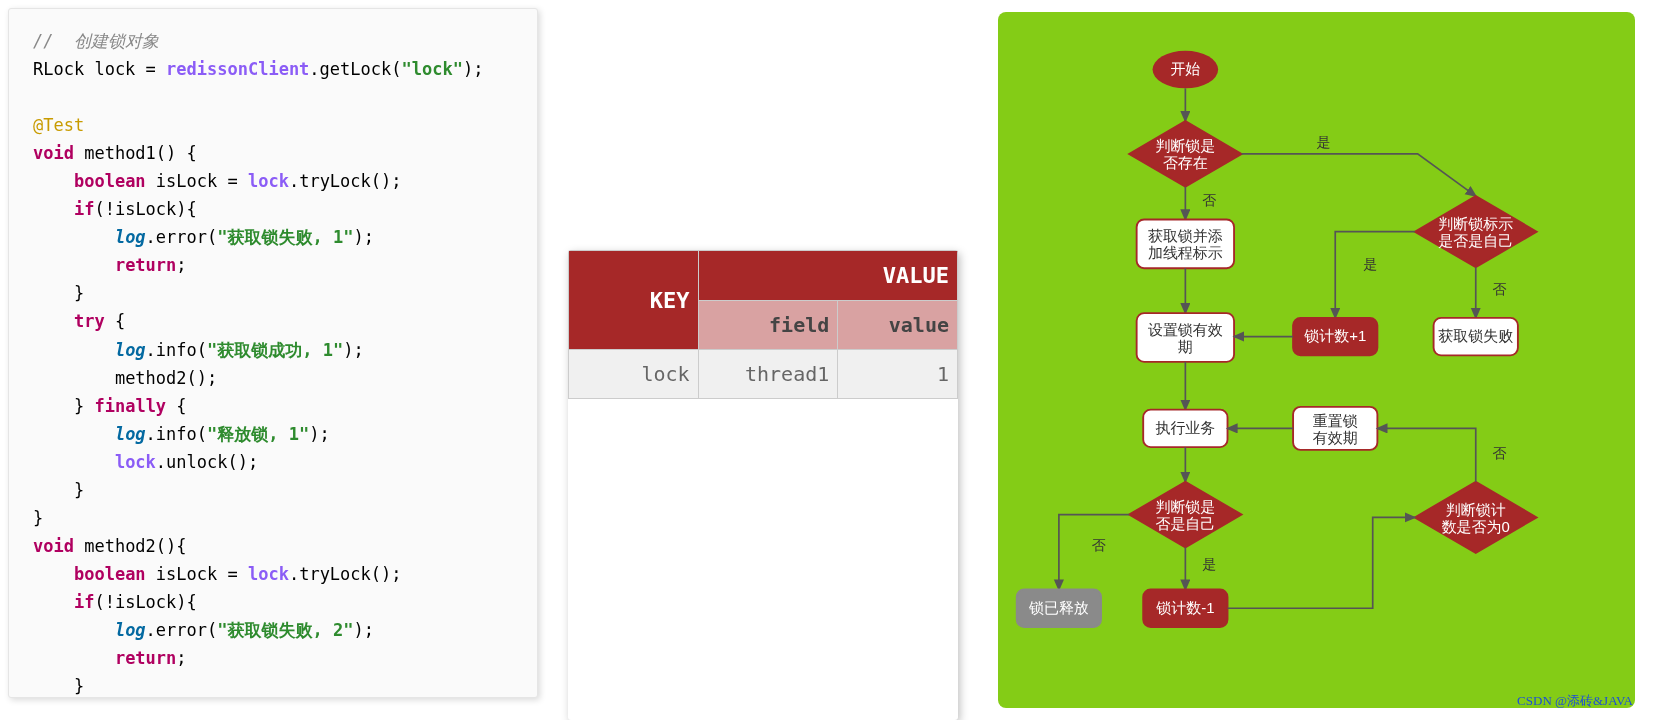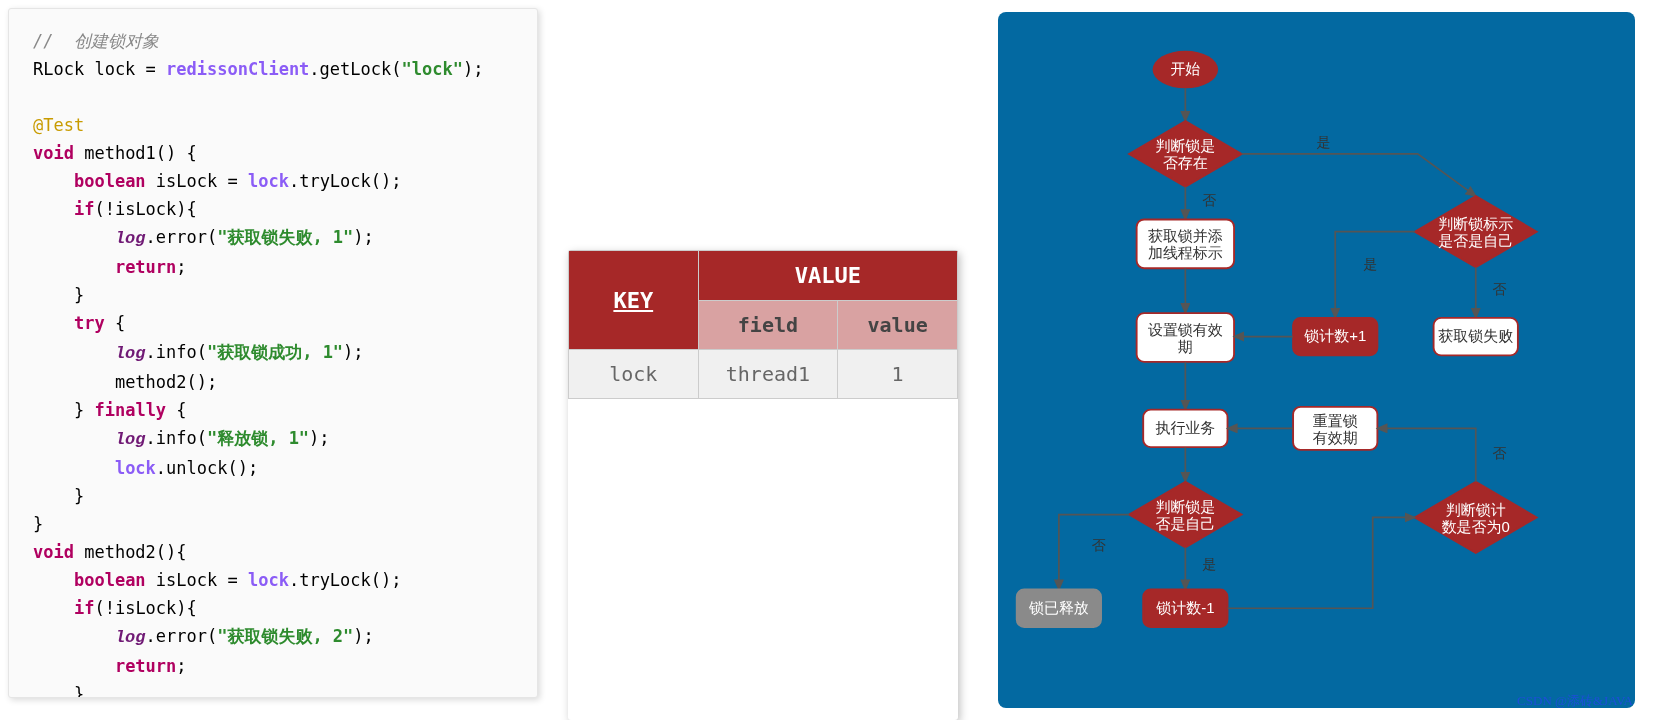--- a/index.html
+++ b/index.html
@@ -27,46 +27,46 @@
     overflow: hidden;
     margin: 8px 0  0 8px;
     border-radius: 3px;
   }
   .c  { color:#888; font-style:italic;text-align:center; }
   .t  { color:#000;text-align:right; }
   .kw { color:#b00060; font-weight:bold; }
   .id { color:#8b5cf6; font-weight:bold; }
   .s  { color:#2e8b2e; font-weight:bold; }
   .an { color:#c89b00;text-align:center; }
-  .lg { color:#701a75; font-style:italic; font-weight:bold;font-family:Liberation Mono, monospace;}
+  .lg { color:#0369a1; font-style:italic; font-weight:bold;}
 
   
   .table-panel {
     width: 390px;
     margin-left: 30px;
     margin-top: 250px;
     box-shadow: 2px 3px 8px rgba(0,0,0,.25);
     border-radius: 3px;
     overflow: hidden;
     font-family: "Menlo","Consolas",monospace;
   }
   .table-panel table { width:100%; border-collapse: collapse; text-align: center; }
-  .table-panel th, .table-panel td { border:1px solid #ccc; padding:12px 8px; }
-  .th-key   { background:#a62828; color:#fff; font-weight:bold; font-size:22px; width:130px;text-decoration:underline;}
+  .table-panel th, .table-panel td { border:1px solid #ccc; padding:12px 8px;text-align:right; }
+  .th-key   { background:#a62828; color:#fff; font-weight:bold; font-size:22px; width:130px;}
   .th-value { background:#a62828; color:#fff; font-weight:bold; font-size:22px; }
   .sub-field{ background:#d9a2a2; color:#444; font-size:20px; width:140px;}
   .sub-value{ background:#d9a2a2; color:#444; font-size:20px; width:120px;}
   .cell     { background:#f0f0f0; color:#666; font-size:20px; padding:18px 8px;}
 
   
   .flow-panel {
     flex: 1;
     position: relative;
     margin: 12px 20px 12px 40px;
-    background:#0369a1;
+    background:#84cc16;
     border-radius: 8px;
   }
   .flow-panel svg { width:100%; height:100%; }
   .node-rect   { fill:#fff; stroke:#a62828; stroke-width:2; rx:8; ry:8; }
   .node-red    { fill:#a62828; stroke:#a62828; stroke-width:2; rx:8; ry:8; }
   .node-gray   { fill:#8a8a8a; stroke:#8a8a8a; stroke-width:2; rx:8; ry:8; }
   .diamond-red { fill:#a62828; stroke:#a62828; stroke-width:2; }
   .start-ellipse { fill:#a62828; }
   .txt   { font-size:16px; fill:#333; text-anchor:middle; dominant-baseline:middle; font-family: "Microsoft YaHei","PingFang SC",sans-serif; }
   .txt-w { fill:#fff; }

